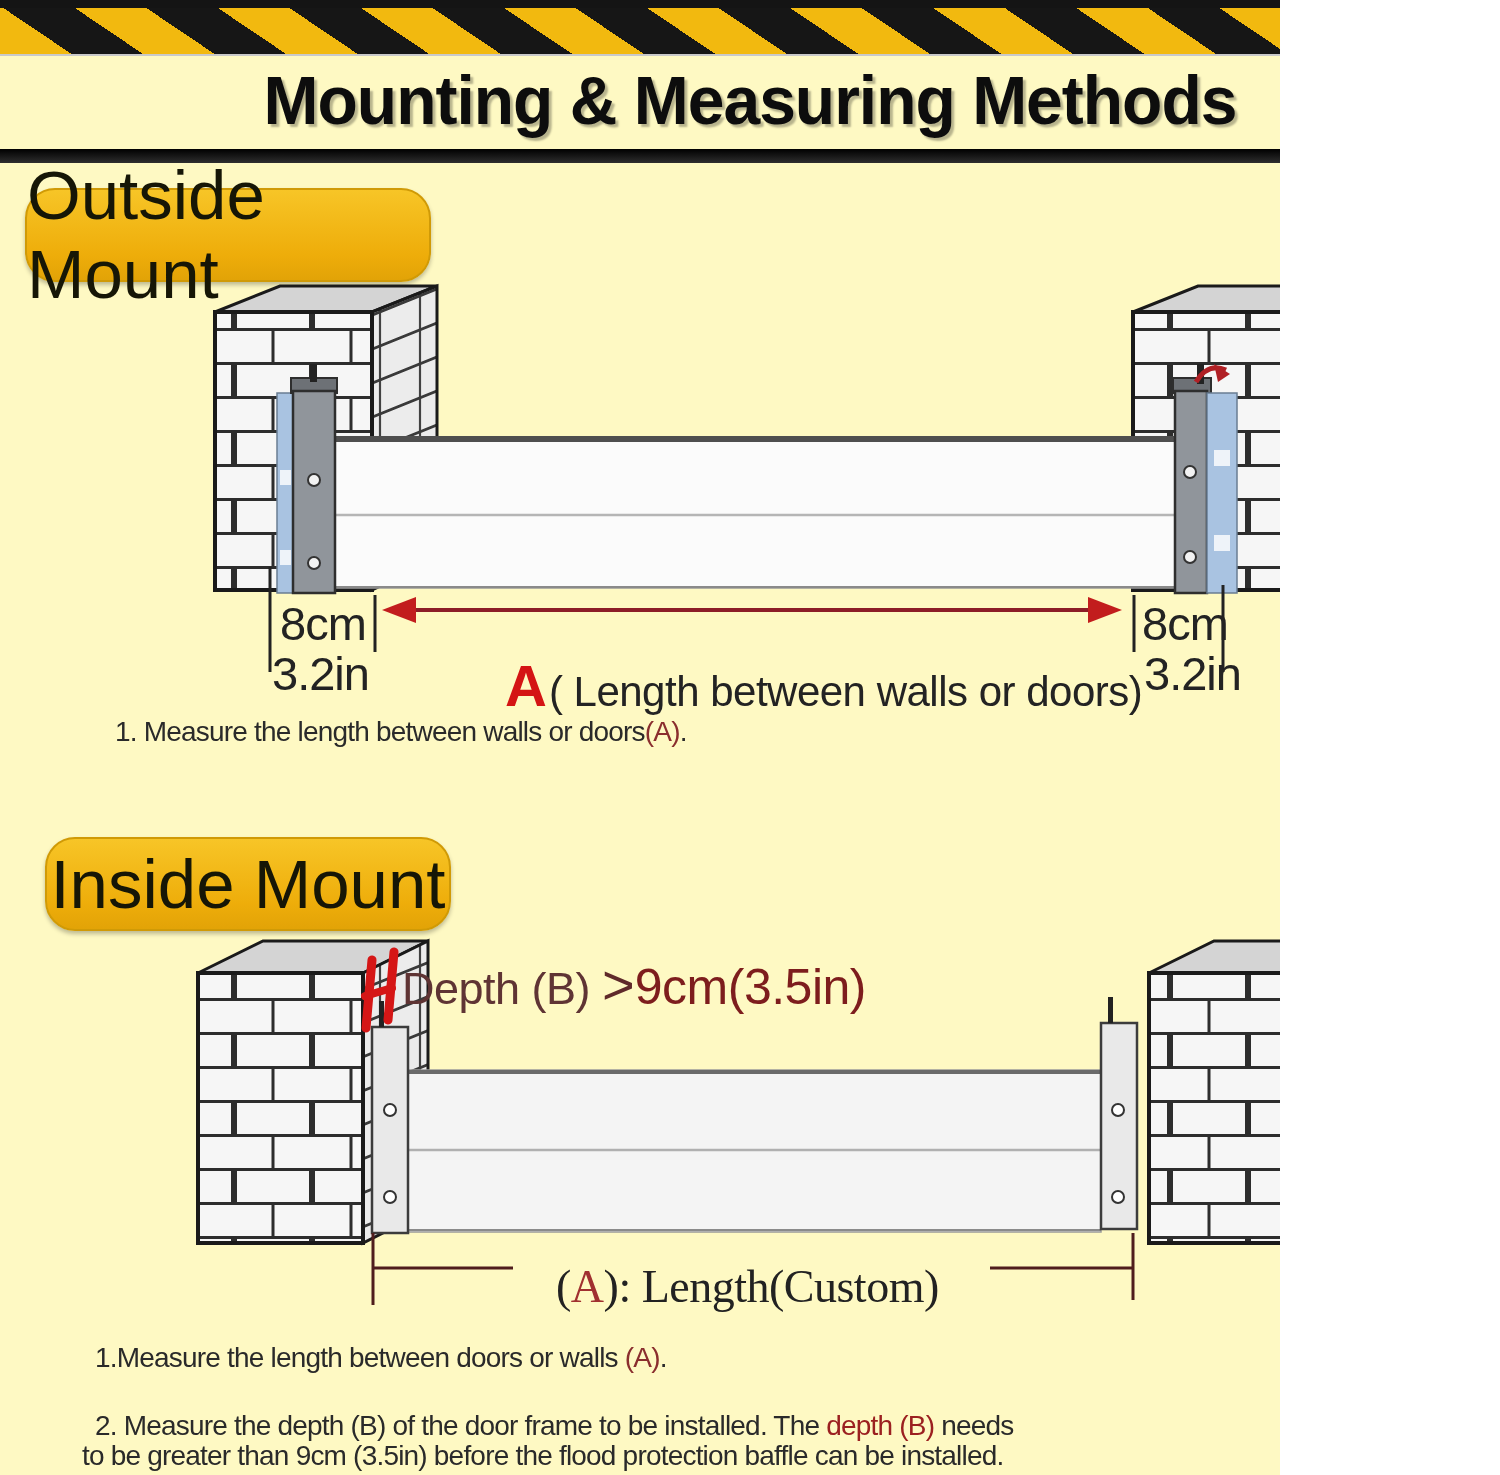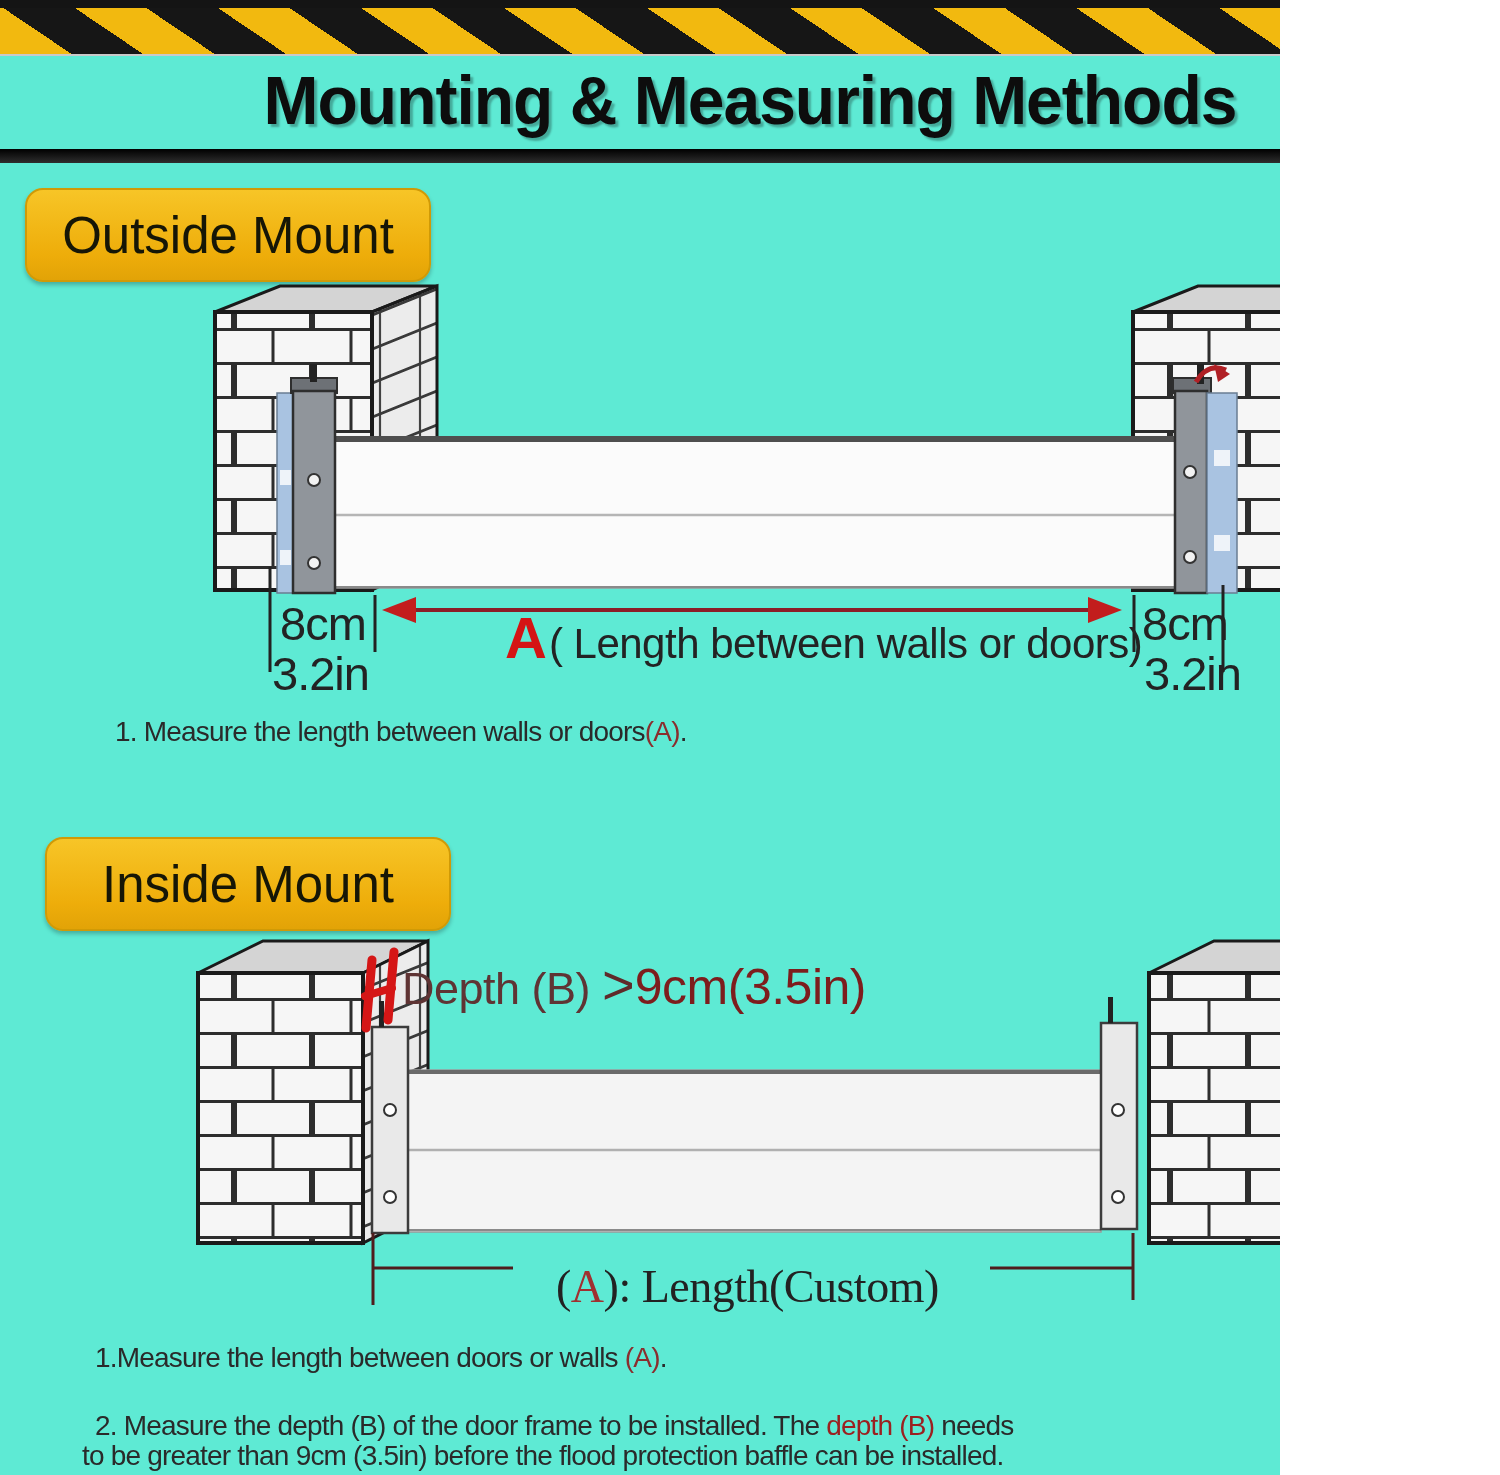--- a/index.html
+++ b/index.html
@@ -1,34 +1,34 @@
 <!DOCTYPE html>
 <html><head>
 <meta charset="utf-8">
 <style>
   html,body{margin:0;padding:0;background:#ffffff;}
-  .stage{position:relative;width:1280px;height:1475px;background:#5eead4;overflow:hidden;
+  .stage{position:relative;width:1280px;height:1475px;background:#fef9c3;overflow:hidden;
          font-family:"Liberation Sans", sans-serif;color:#1f1f1f;}
   .abs{position:absolute;}
 
   
   .top-edge{left:0;top:0;width:1500px;height:10px;background:#141414;}
   .hazard{left:0;top:8px;width:1500px;height:46px;
      background:repeating-linear-gradient(34deg,#f2b90f 0 40px,#161616 40px 80px);
      border-bottom:2px solid #c9c9c9;}
   .title{left:0;top:52px;width:1500px;height:96px;display:flex;align-items:center;justify-content:center;
      font-size:66px;font-weight:800;letter-spacing:-1px;color:#0d0d0d;
      text-shadow:3px 3px 2px rgba(0,0,0,0.28);transform:scaleY(1.04);}
   .dark-bar{left:0;top:149px;width:1500px;height:14px;background:linear-gradient(180deg,#000 0%,#2e2e2e 100%);}
 
   
-  .badge{width:402px;height:90px;border-radius:18px;display:flex;align-items:center;justify-content:center;
+  .badge{width:402px;height:90px;border-radius:30px;display:flex;align-items:center;justify-content:center;
      background:linear-gradient(180deg,#f7c527 0%,#eead0a 72%,#e2a307 100%);
      border:2px solid #d09a06;box-shadow:0 3px 4px rgba(0,0,0,0.25);
-     font-size:51px;color:#161606;font-weight:500;letter-spacing:0px;}
+     font-size:69px;color:#161606;font-weight:500;letter-spacing:0px;}
   .badge-outside{left:25px;top:188px;}
   .badge-inside{left:27px;top:837px;margin-left:18px;}
 
   
   .dim{font-size:47px;color:#232323;letter-spacing:-1px;}
   .arrow-label{font-size:42px;color:#232323;letter-spacing:-0.5px;white-space:nowrap;}
   .arrow-label .bigA{font-size:58px;font-weight:bold;color:#d41414;letter-spacing:0;padding-right:2px;}
   .step{font-size:28px;color:#2a2a2a;letter-spacing:-0.8px;white-space:nowrap;}
   .maroon{color:#8a2e2e;}
   .darkred{color:#9b2020;}
@@ -106,21 +106,21 @@
     <path d="M1223 325 V412" stroke="#222" stroke-width="3"></path>
     <path d="M392 350 H1112" stroke="#8c1d27" stroke-width="4"></path>
     <polygon points="382,350 416,337 416,363" fill="#c21d1d"></polygon>
     <polygon points="1122,350 1088,337 1088,363" fill="#c21d1d"></polygon>
   </svg>
 
   <div class="abs dim" style="left:280px;top:596px;">8cm</div>
   <div class="abs dim" style="left:272px;top:646px;">3.2in</div>
   <div class="abs dim" style="left:1142px;top:596px;">8cm</div>
   <div class="abs dim" style="left:1144px;top:646px;">3.2in</div>
-  <div class="abs arrow-label" style="left:505px;top:604px;">
+  <div class="abs arrow-label" style="left:505px;top:652px;">
     <span class="bigA">A</span><span>( Length between walls or doors)</span>
   </div>
 
   <div class="abs step" style="left:115px;top:716px;">
     <span>1. Measure the length between walls or doors</span><span class="maroon">(A)</span><span>.</span>
   </div>
 
   <div class="abs badge badge-inside">
     <span>Inside Mount</span>
   </div>

